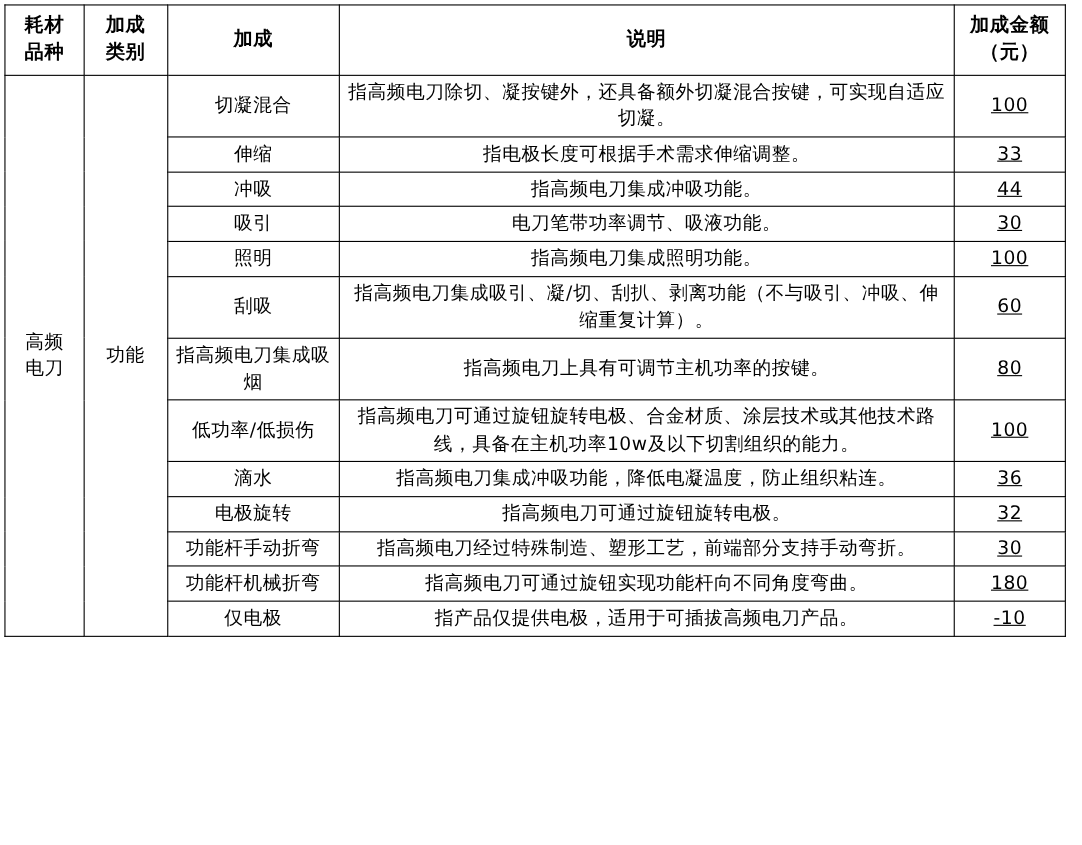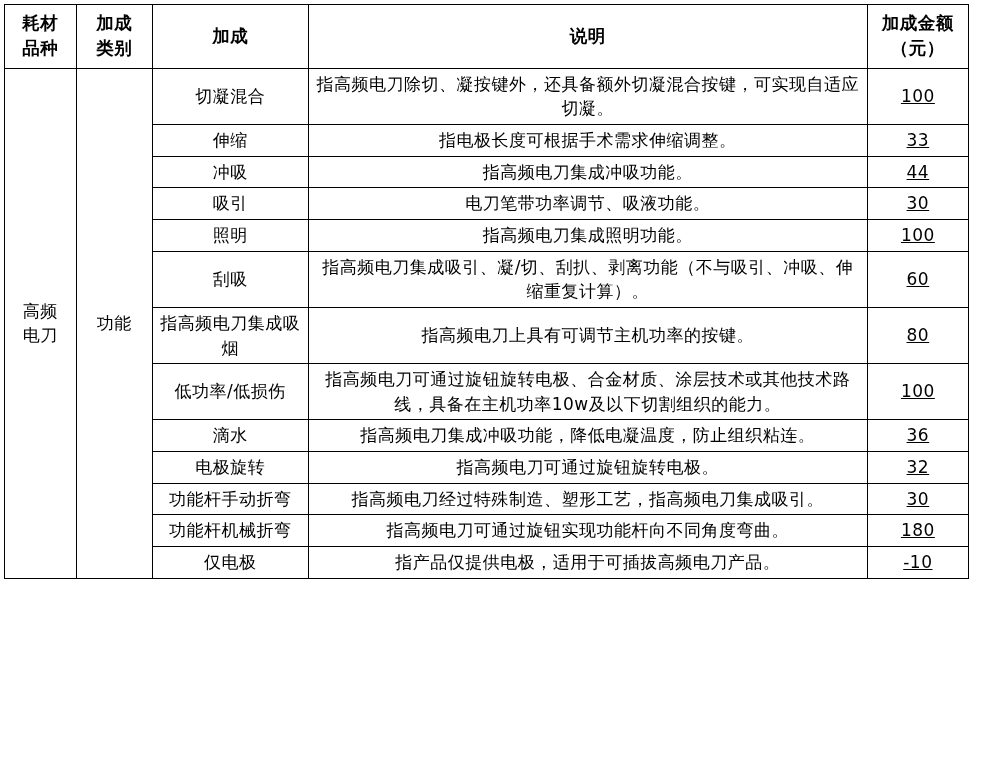--- a/index.html
+++ b/index.html
@@ -149,21 +149,21 @@
         <td class="desc">指高频电刀集成冲吸功能，降低电凝温度，防止组织粘连。</td>
         <td class="price">36</td>
       </tr>
       <tr>
         <td class="addname">电极旋转</td>
         <td class="desc">指高频电刀可通过旋钮旋转电极。</td>
         <td class="price">32</td>
       </tr>
       <tr>
         <td class="addname">功能杆手动折弯</td>
-        <td class="desc">指高频电刀经过特殊制造、塑形工艺，指高频电刀集成吸引。</td>
+        <td class="desc">指高频电刀经过特殊制造、塑形工艺，前端部分支持手动弯折。</td>
         <td class="price">30</td>
       </tr>
       <tr>
         <td class="addname">功能杆机械折弯</td>
         <td class="desc">指高频电刀可通过旋钮实现功能杆向不同角度弯曲。</td>
         <td class="price">180</td>
       </tr>
       <tr>
         <td class="addname">仅电极</td>
         <td class="desc">指产品仅提供电极，适用于可插拔高频电刀产品。</td>

